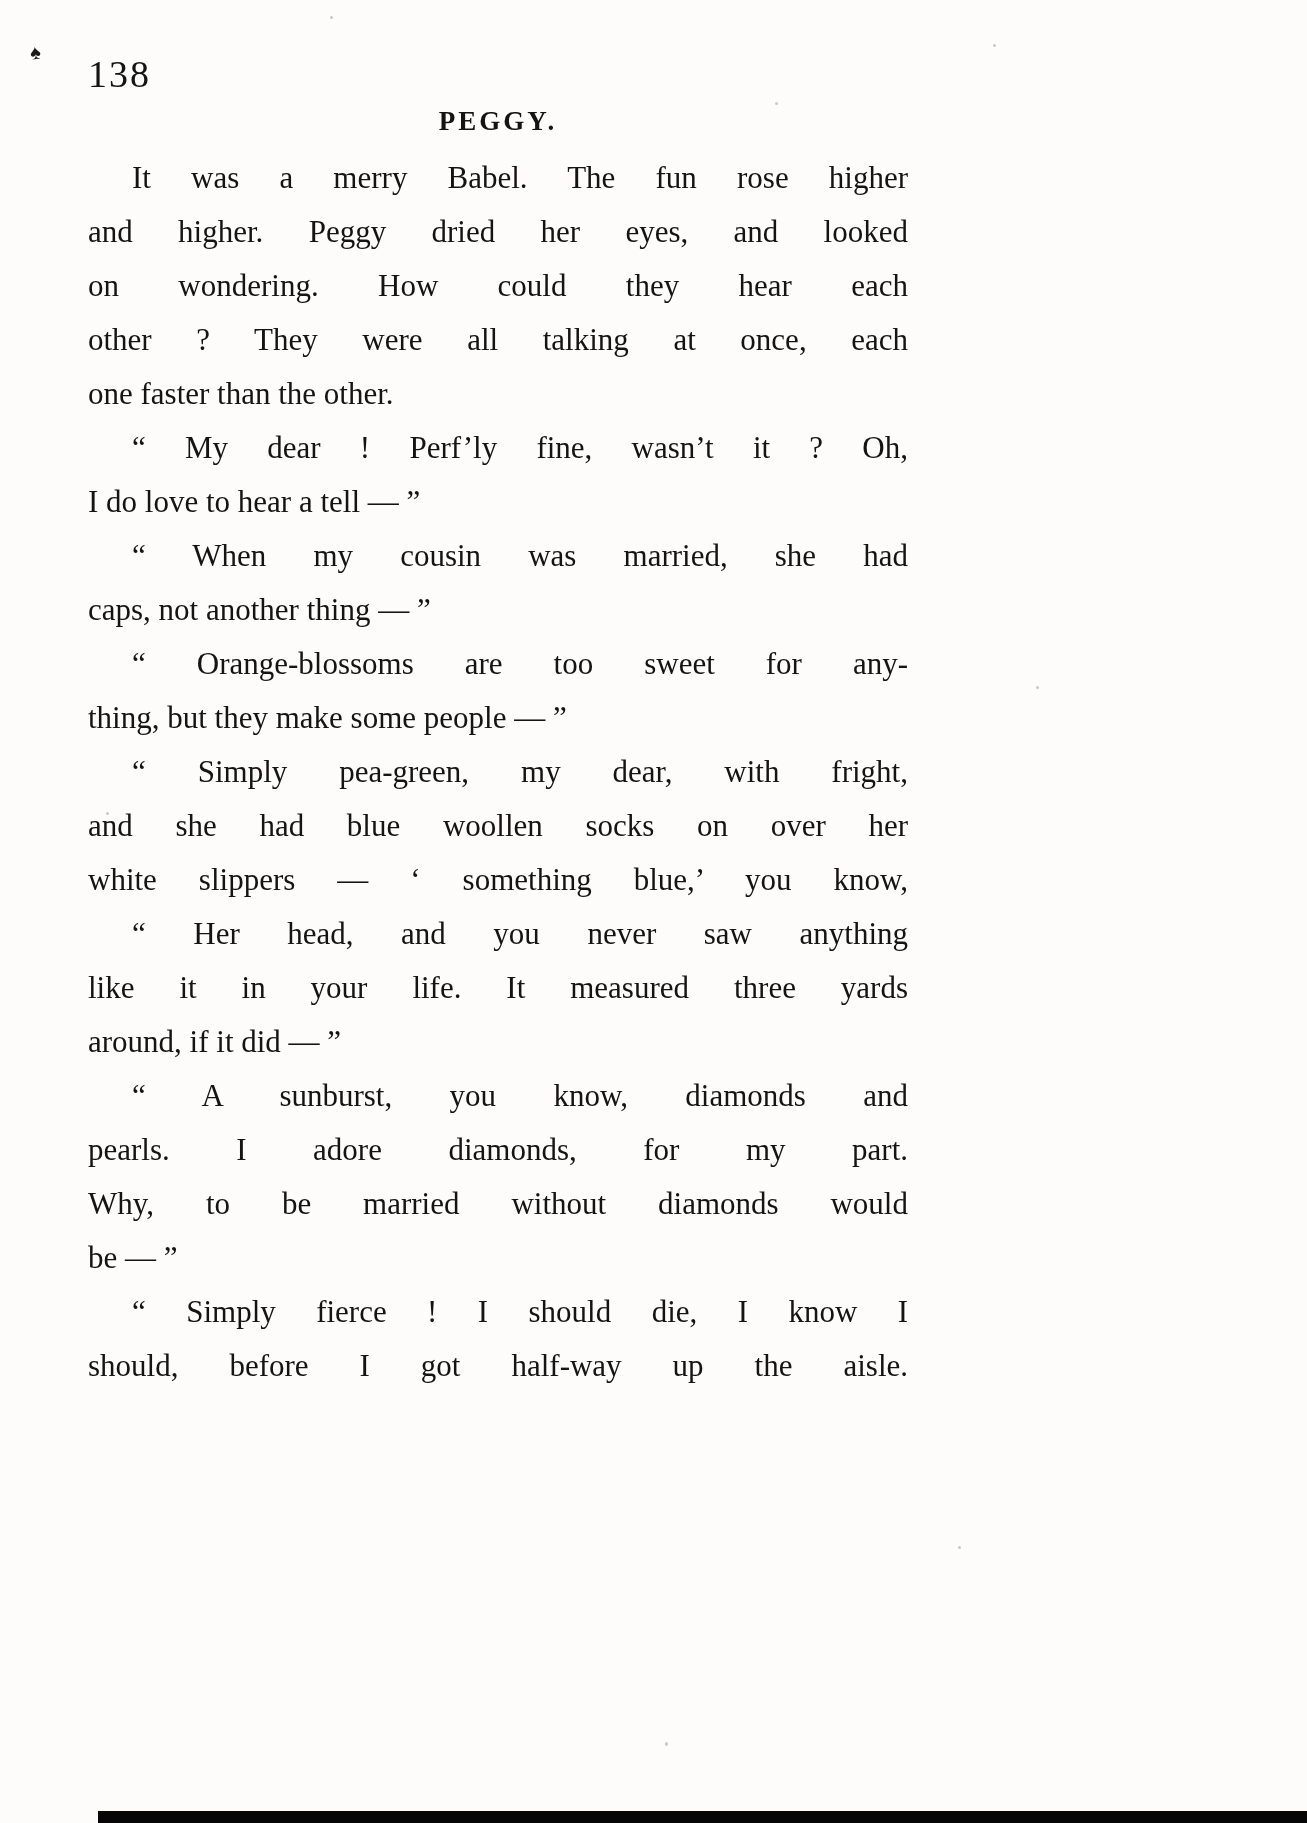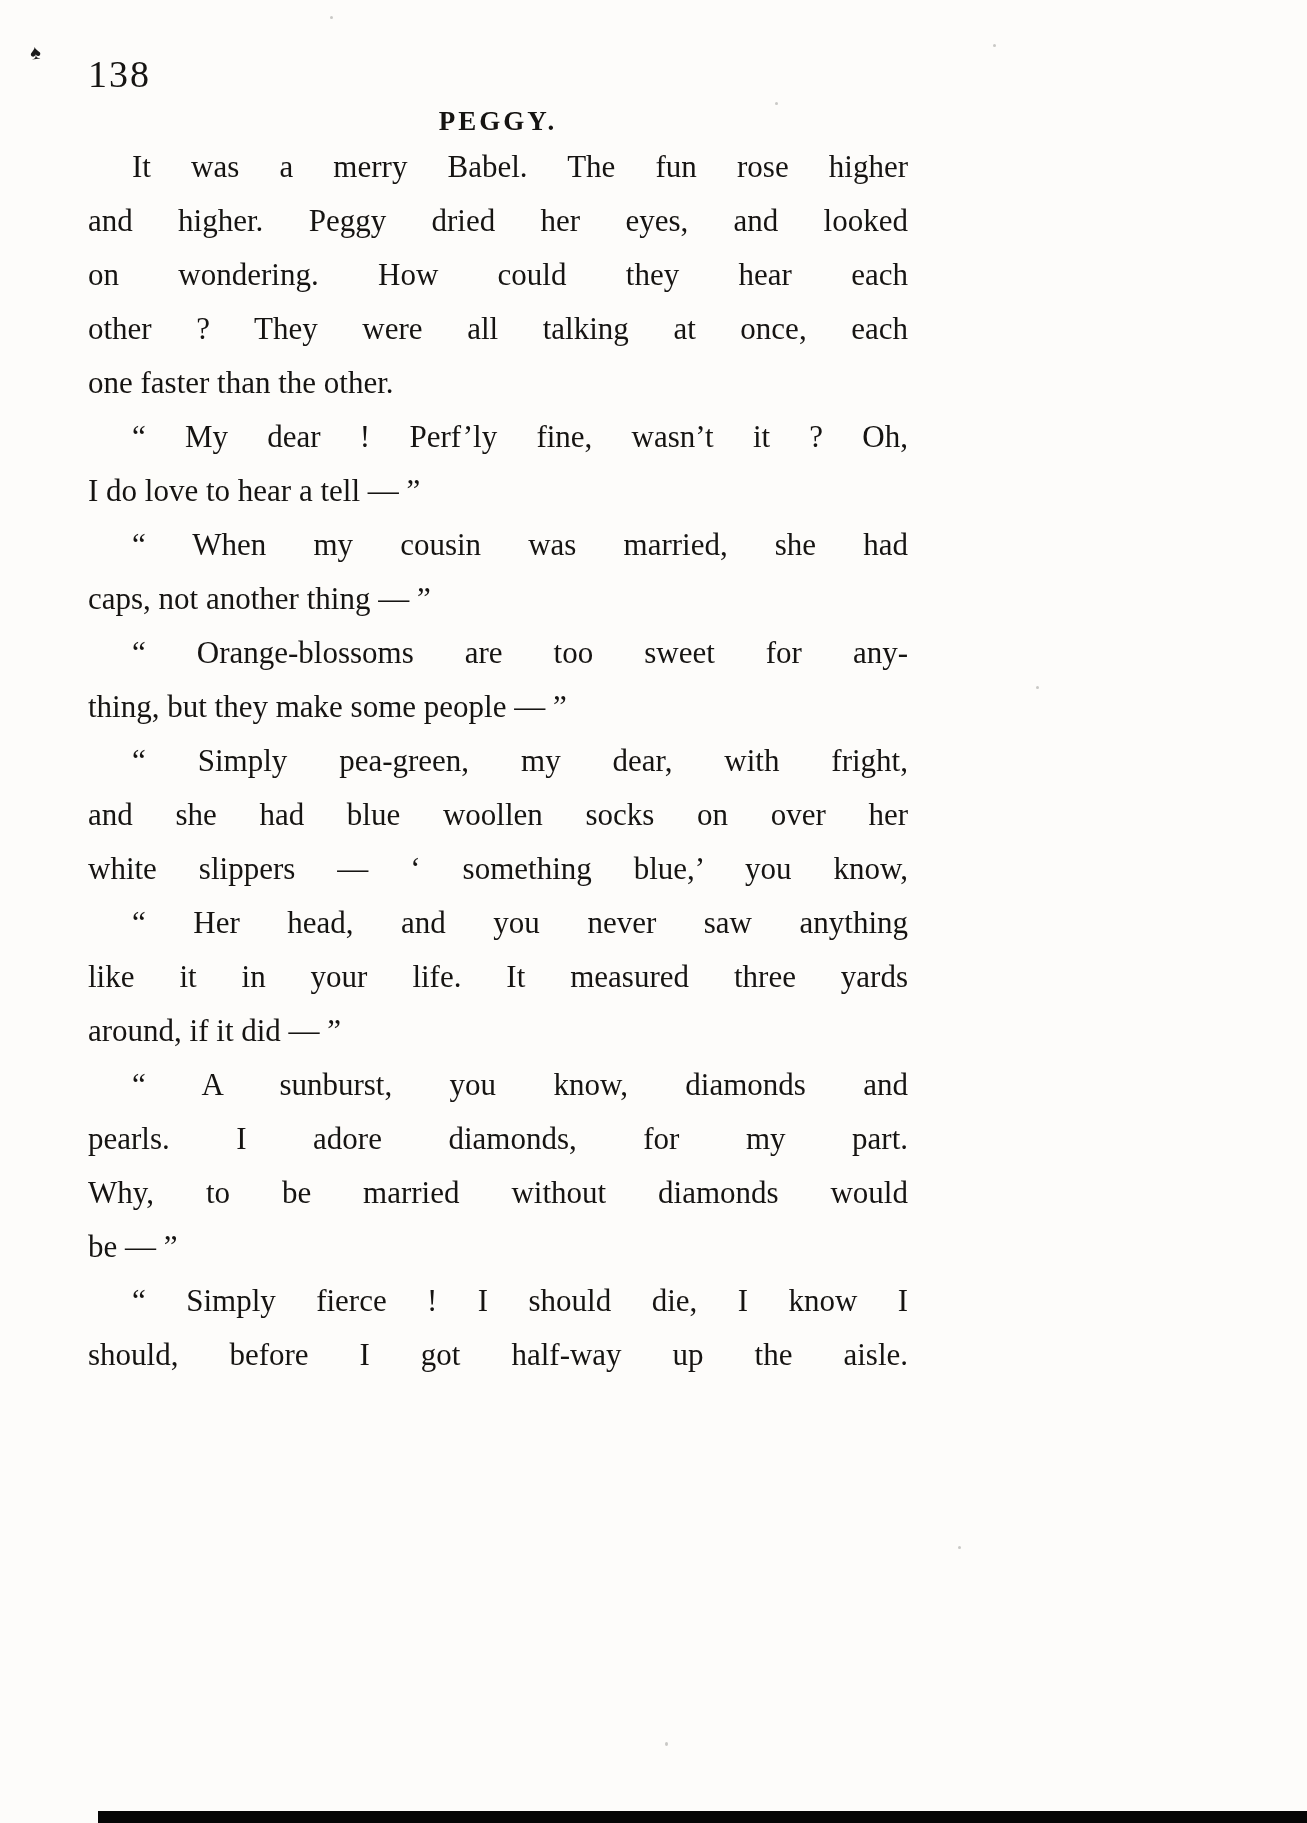--- a/index.html
+++ b/index.html
@@ -39,21 +39,21 @@
     width: 820px;
     text-align: center;
     font-size: 27px;
     font-weight: 700;
     letter-spacing: 3px;
     margin-top: 40px;
   }
   .text-block {
     position: absolute;
     left: 88px;
-    top: 140px;
+    top: 151px;
     width: 820px;
     font-size: 31px;
     line-height: 54px;
   }
   .paragraph { margin: 0; }
   .line {
     text-align: justify;
     text-align-last: justify;
     white-space: normal;
   }

